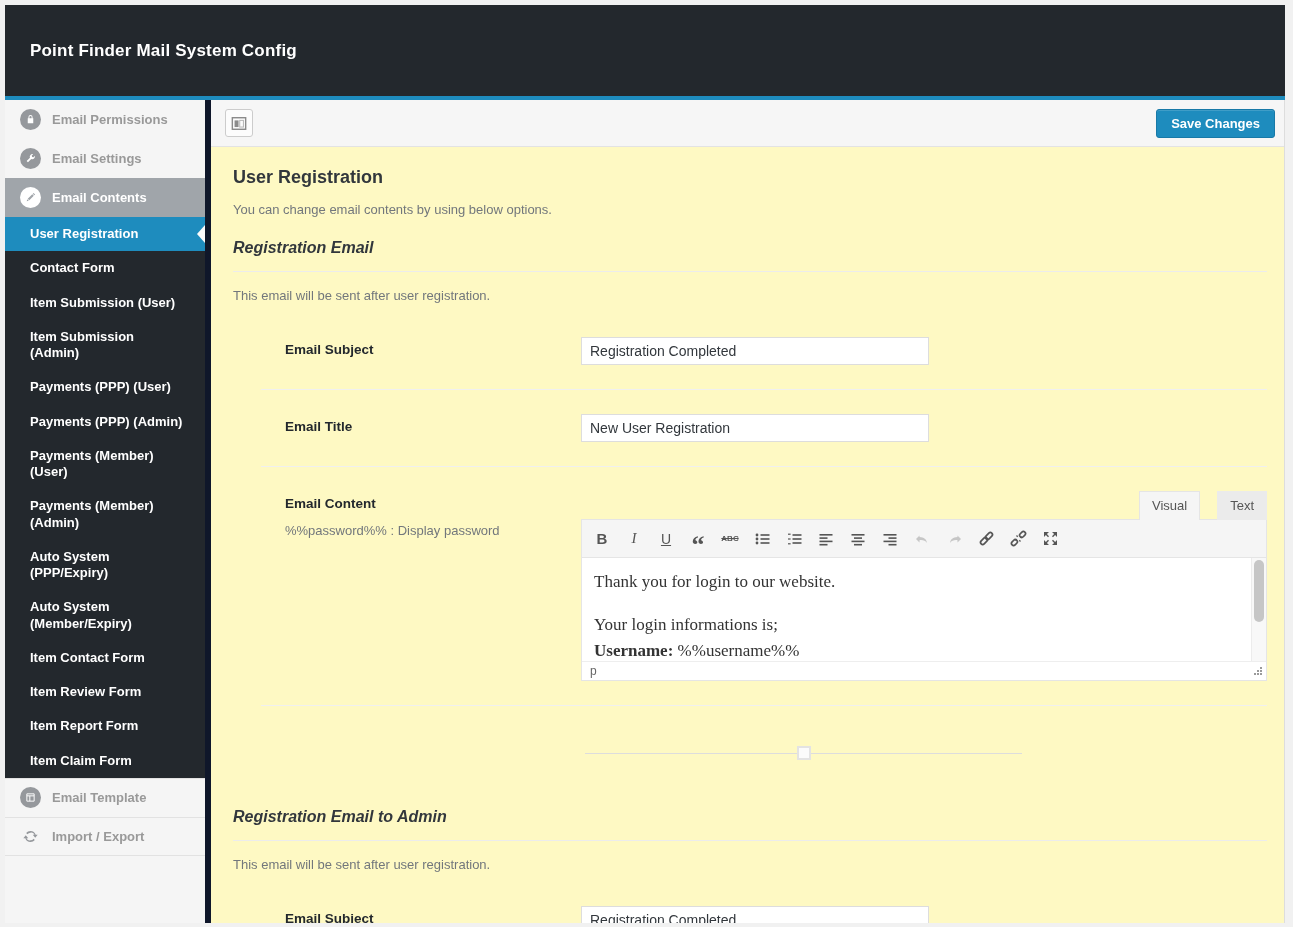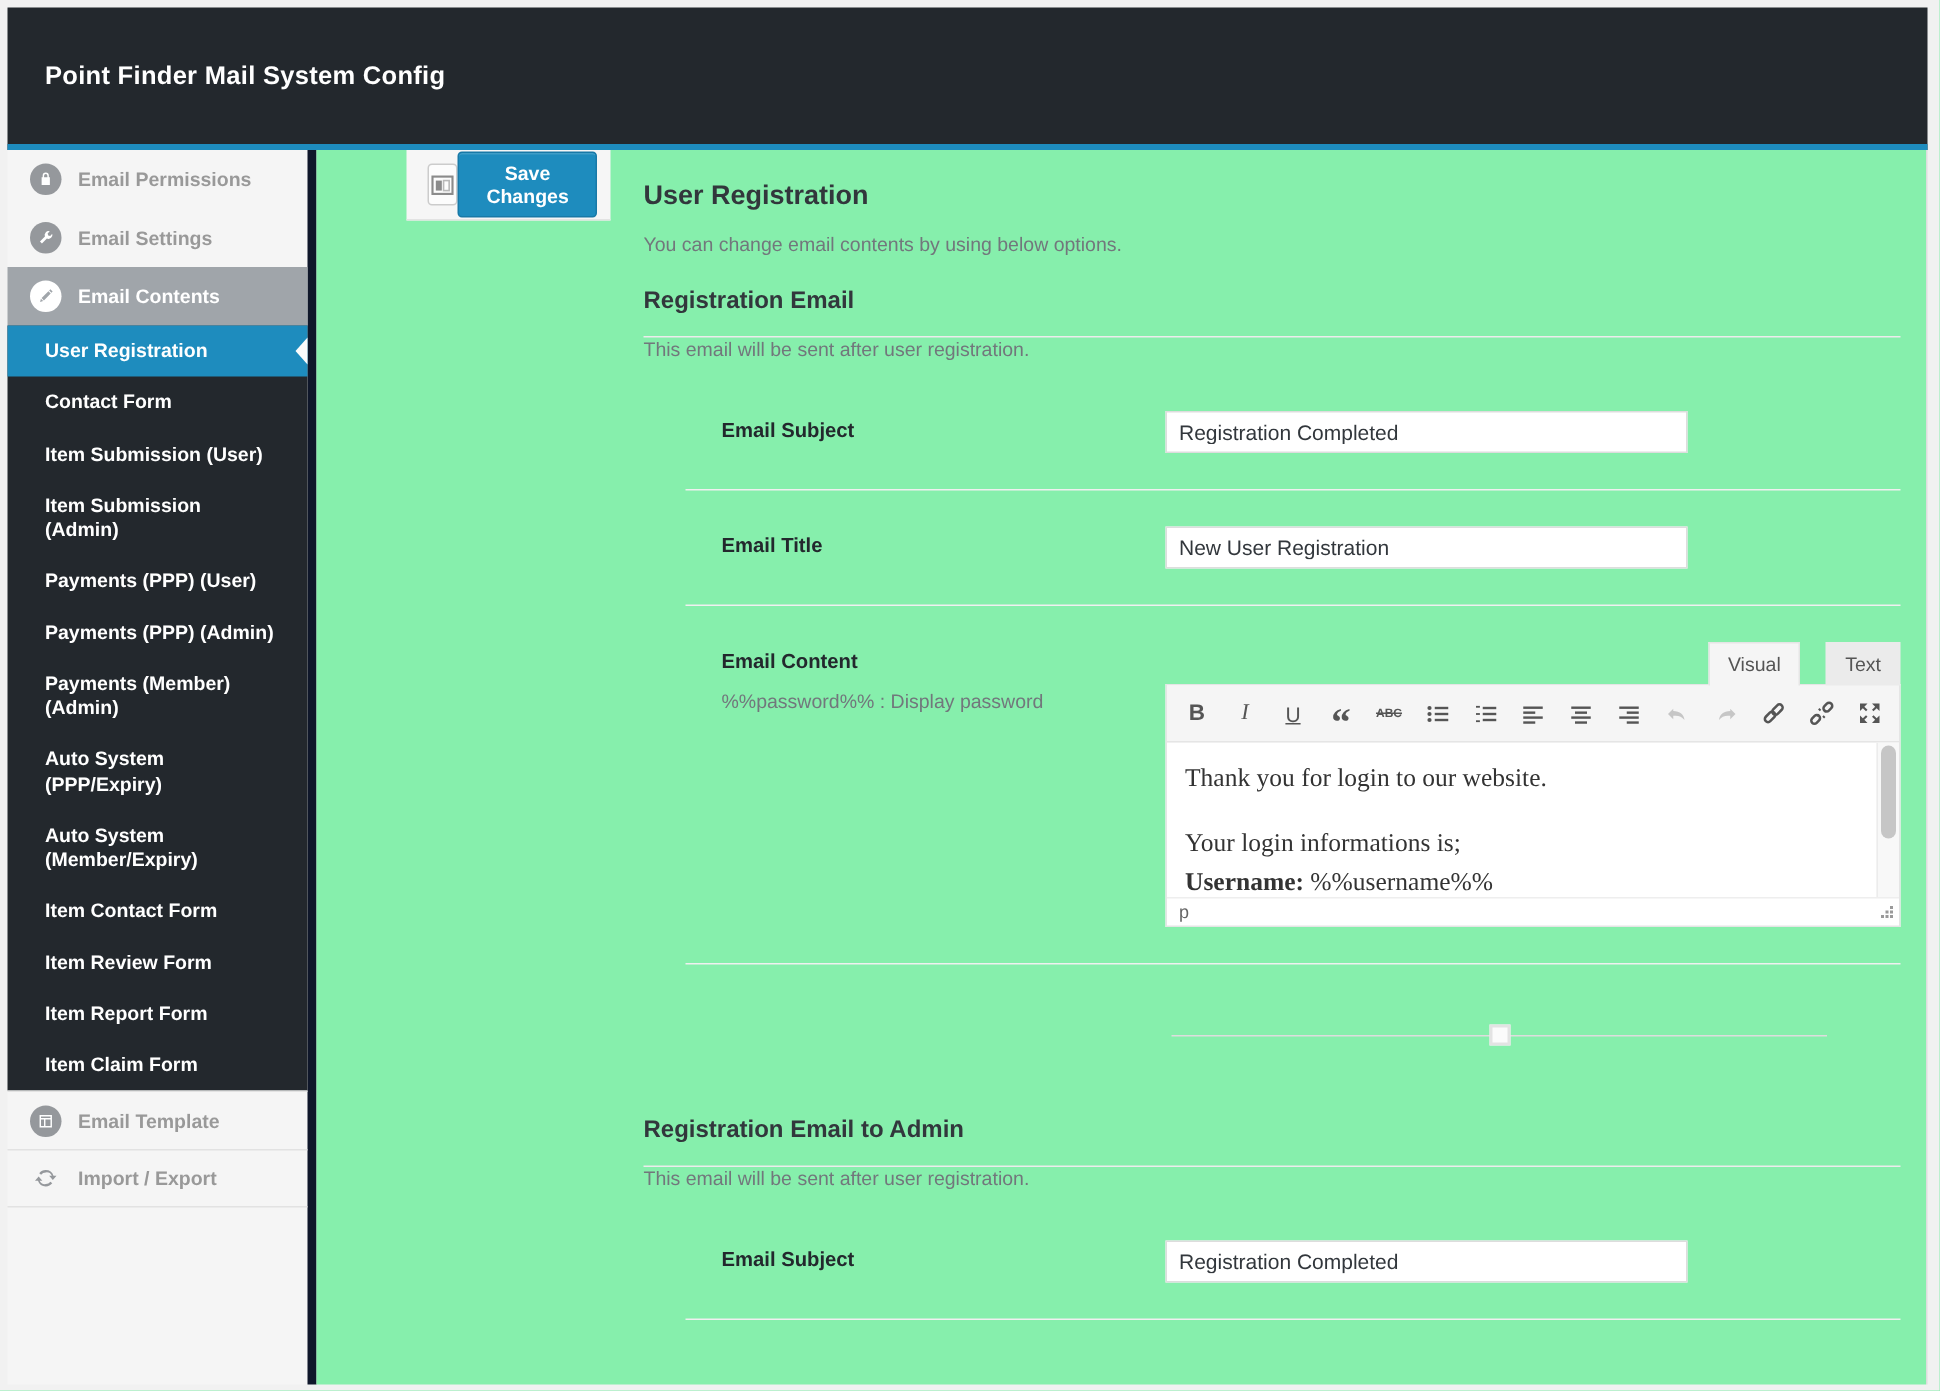--- a/index.html
+++ b/index.html
@@ -61,21 +61,21 @@
   .side-bottom-item {
     display: flex; align-items: center; gap: 11px;
     height: 39px; padding-left: 15px;
     font-weight: bold; color: #999;
     border-top: 1px solid #e2e2e2; cursor: pointer;
   }
   .side-bottom-item:last-of-type { border-bottom: 1px solid #e2e2e2; }
   .sync-wrap { width: 21px; display: flex; justify-content: center; flex: 0 0 21px; }
 
   
-  .content-col { flex: 1; background: #86efac; display: flex; flex-direction: row; justify-content: flex-end; }
+  .content-col { flex: 1; background: #fef9c3; display: flex; flex-direction: column; }
   .topbar {
     height: 47px; background: #f6f6f6; border-bottom: 1px solid #e3e3e3;
     display: flex; align-items: center; justify-content: space-between;
     padding: 0 9px 0 14px; flex: 0 0 47px;
   }
   .screen-btn {
     width: 28px; height: 28px; background: #fcfcfc;
     border: 1px solid #ccc; border-radius: 3px;
     display: flex; align-items: center; justify-content: center; cursor: pointer;
   }
@@ -84,21 +84,21 @@
     color: #fff; font-weight: bold; font-size: 13px;
     padding: 6px 14px; cursor: pointer;
     box-shadow: inset 0 1px 0 rgba(255,255,255,.15);
   }
 
   .page { padding: 16px 17px 0 22px; overflow: hidden; }
   .page-title { font-size: 18px; font-weight: bold; color: #32373c; margin: 4px 0 14px; }
   .page-desc { color: #72777c; margin-bottom: 22px; }
   .section-title {
     font-size: 16px; font-weight: bold; color: #32373c;
-    padding-bottom: 14px; border-bottom: 1px solid #ececec; 
+    padding-bottom: 14px; border-bottom: 1px solid #ececec; margin-bottom: 16px; font-style: italic;
   }
   .section-desc { color: #72777c; margin-bottom: 10px; }
 
   .field-row {
     display: flex; margin-left: 28px; padding: 24px 0;
     border-bottom: 1px solid #f0f0f0;
   }
   .field-row.last { border-bottom: 1px solid #f0f0f0; }
   .field-label-col { width: 320px; flex: 0 0 320px; padding-left: 24px; padding-top: 5px; }
   .field-label { font-weight: bold; color: #23282d; font-size: 13.5px; }
@@ -211,20 +211,21 @@
       <div class="submenu">
         <div class="submenu-item active">
           <span>User Registration</span>
           <span class="current-arrow"></span>
         </div>
         <div class="submenu-item"><span>Contact Form</span></div>
         <div class="submenu-item"><span>Item Submission (User)</span></div>
         <div class="submenu-item"><span>Item Submission (Admin)</span></div>
         <div class="submenu-item"><span>Payments (PPP) (User)</span></div>
         <div class="submenu-item"><span>Payments (PPP) (Admin)</span></div>
+        <div class="submenu-item"><span>Payments (Member) (User)</span></div>
         <div class="submenu-item"><span>Payments (Member) (Admin)</span></div>
         <div class="submenu-item"><span>Auto System (PPP/Expiry)</span></div>
         <div class="submenu-item"><span>Auto System (Member/Expiry)</span></div>
         <div class="submenu-item"><span>Item Contact Form</span></div>
         <div class="submenu-item"><span>Item Review Form</span></div>
         <div class="submenu-item"><span>Item Report Form</span></div>
         <div class="submenu-item"><span>Item Claim Form</span></div>
       </div>
 
       <div class="side-bottom-item">

